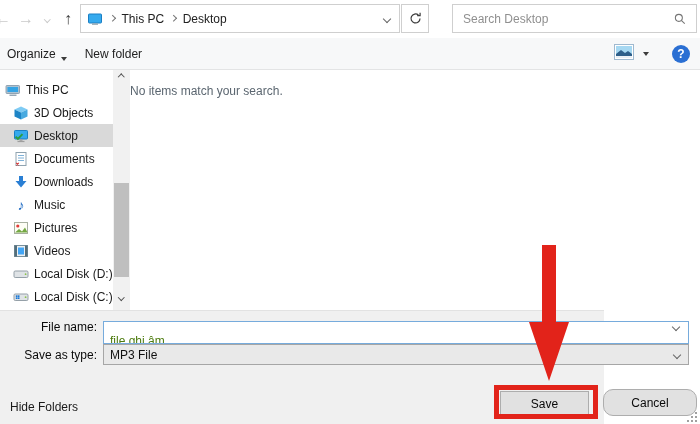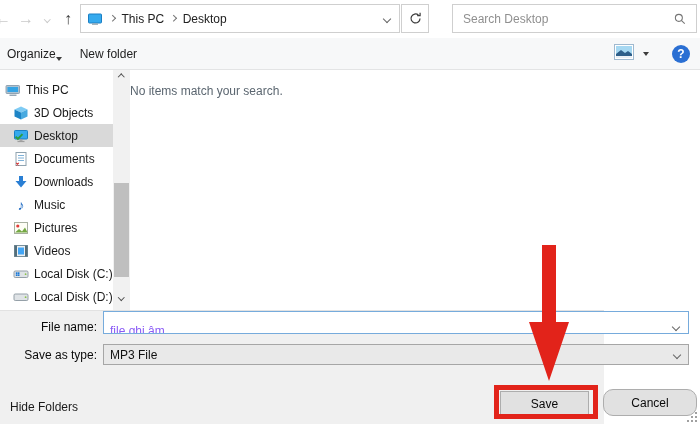--- a/index.html
+++ b/index.html
@@ -27,21 +27,21 @@
                background:#fff;display:flex;align-items:center;justify-content:center;}
   .search-box{position:absolute;left:452px;top:4px;width:245px;height:29px;border:1px solid #cfcfcf;
               background:#fff;display:flex;align-items:center;padding:0 8px;}
   .search-box input{flex:1;border:none;outline:none;font-family:"Liberation Sans",sans-serif;
                     font-size:12px;color:#737373;background:transparent;min-width:0;}
   .search-box input::placeholder{color:#8f8f8f;}
 
   
   .toolbar{position:absolute;top:38px;left:0;width:700px;height:32px;background:#f7f8f9;
            border-bottom:1px solid #e3e4e5;display:flex;align-items:center;padding:0 10px 0 2px;}
-  .tb-item{display:flex;align-items:flex-end;padding:4px 5px;color:#222;}
+  .tb-item{display:flex;align-items:flex-end;gap:5px;padding:4px 5px;color:#222;}
   .caret{width:0;height:0;border-left:3.5px solid transparent;border-right:3.5px solid transparent;
          border-top:4px solid #3c3c3c;display:inline-block;}
   .tb-right{margin-left:auto;display:flex;align-items:center;gap:9px;}
   .help-circle{width:18px;height:18px;border-radius:50%;background:#2a6fd3;color:#fff;font-weight:bold;
                font-size:12px;display:flex;align-items:center;justify-content:center;}
 
   
   .body{position:absolute;top:70px;left:0;width:700px;height:240px;display:flex;}
   .sidebar{width:113px;padding-top:8px;}
   .side-item{height:23px;display:flex;align-items:center;gap:5px;padding-left:13px;white-space:nowrap;}
@@ -52,23 +52,23 @@
   .side-scroll{width:17px;background:#f1f1f1;position:relative;}
   .ss-btn{position:absolute;left:0;width:17px;height:14px;display:flex;align-items:center;justify-content:center;}
   .ss-thumb{position:absolute;left:1px;top:113px;width:15px;height:94px;background:#bfbfbf;}
   .main{flex:1;background:#fff;}
   .empty-msg{margin-top:14px;text-align:left;color:#5b6670;}
 
   
   .bottom-panel{position:absolute;top:310px;left:0;width:604px;height:114px;background:#f0f0f0;
                 border-top:1px solid #e2e2e2;}
   .field-label{position:absolute;left:0;width:97px;text-align:right;color:#0a0a0a;}
-  #file-input{position:absolute;left:103px;top:0;width:586px;height:23px;border:1px solid #76abdc;
+  #file-input{position:absolute;left:103px;top:10px;width:586px;height:23px;border:1px solid #76abdc;
               background:#fff;padding:16px 22px 0 6px;font-family:"Liberation Sans",sans-serif;
-              font-size:12px;color:#8b5cf6;outline:none;}
+              font-size:12px;color:#4d7c0f;outline:none;}
   .input-chev{position:absolute;left:673px;pointer-events:none;}
   #type-select{position:absolute;left:103px;top:33px;width:586px;height:21px;background:#e9e9e9;
                border:1px solid #a6a6a6;display:flex;align-items:center;padding:0 8px 0 6px;color:#111;}
   #hide-folders{position:absolute;left:8px;top:86px;padding:3px 2px;color:#1a1a1a;}
   .win-btn{position:absolute;background:#e1e1e1;border:1px solid #adadad;display:flex;align-items:center;
            justify-content:center;font-size:12px;color:#0a0a0a;}
   #save-btn{left:500px;top:80px;width:89px;height:25px;}
   #cancel-btn{left:603px;top:78px;width:94px;height:27px;border-radius:10px;}
 
   
@@ -232,39 +232,39 @@
             </svg>
         </span>
         <span>Videos</span>
       </div>
 
       <div class="side-item">
         <span class="icon16">
           <svg viewBox="0 0 16 16" width="16" height="16">
               <rect x="1" y="5" width="14" height="6.5" rx="1.2" fill="#dfe3e6" stroke="#95a0a8"></rect>
               <circle cx="12.6" cy="8.2" r="0.9" fill="#8bc34a"></circle>
+            </svg>
+        </span>
+        <span>Local Disk (D:)</span>
+      </div>
+
+      <div class="side-item">
+        <span class="icon16">
+          <svg viewBox="0 0 16 16" width="16" height="16">
+              <rect x="1" y="5" width="14" height="6.5" rx="1.2" fill="#dfe3e6" stroke="#95a0a8"></rect>
+              <circle cx="12.6" cy="8.2" r="0.9" fill="#8bc34a"></circle>
               <g fill="#1a78d6">
                 <rect x="2.8" y="6.3" width="1.7" height="1.7"></rect>
                 <rect x="4.8" y="6.3" width="1.7" height="1.7"></rect>
                 <rect x="2.8" y="8.3" width="1.7" height="1.7"></rect>
                 <rect x="4.8" y="8.3" width="1.7" height="1.7"></rect>
               </g>
             </svg>
         </span>
         <span>Local Disk (C:)</span>
-      </div>
-
-      <div class="side-item">
-        <span class="icon16">
-          <svg viewBox="0 0 16 16" width="16" height="16">
-              <rect x="1" y="5" width="14" height="6.5" rx="1.2" fill="#dfe3e6" stroke="#95a0a8"></rect>
-              <circle cx="12.6" cy="8.2" r="0.9" fill="#8bc34a"></circle>
-            </svg>
-        </span>
-        <span>Local Disk (D:)</span>
       </div>
 
     </div>
 
     <div class="side-scroll">
       <span class="ss-btn" style="top:0">
           <i class="cv cv-up cv-sm" style="border-color:#505050"></i>
         </span>
       <span class="ss-thumb"></span>
       <span class="ss-btn" style="bottom:6px">

